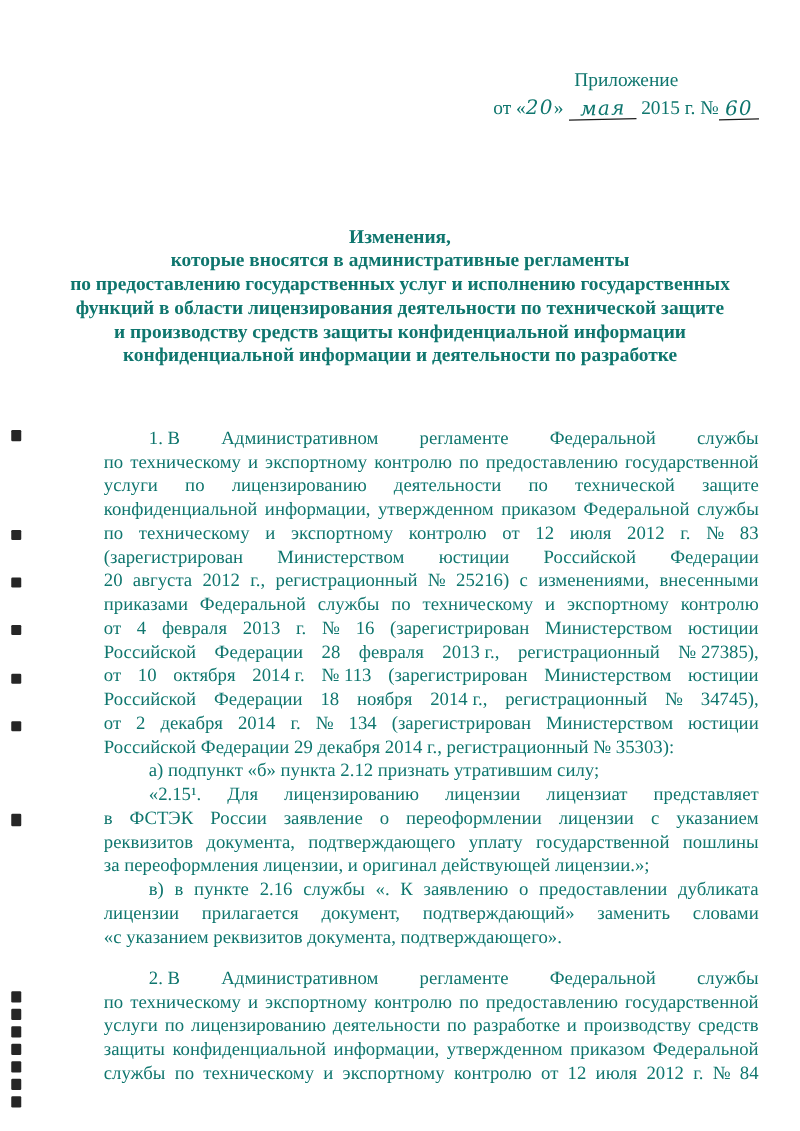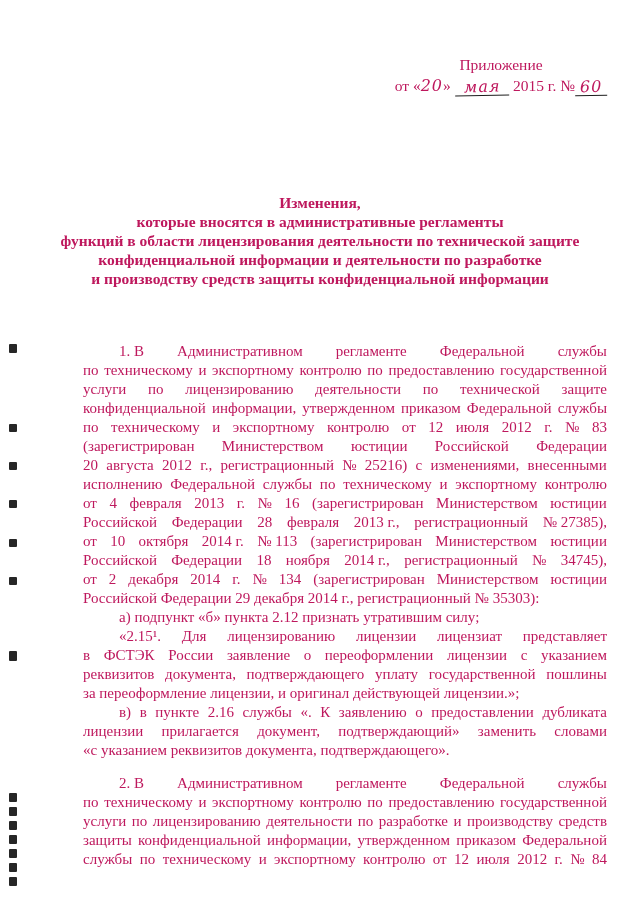--- a/index.html
+++ b/index.html
@@ -1,37 +1,37 @@
 <!DOCTYPE html>
 <html><head>
 <meta charset="utf-8">
 <style>
   html, body { margin:0; padding:0; background:#ffffff; }
   .page {
     position:relative; width:640px; height:905px; background:#ffffff;
     font-family:"Liberation Serif","DejaVu Serif",serif;
-    color:#be185d; overflow:hidden;
+    color:#0f766e; overflow:hidden;
   }
   
   .doc-header {
     position:absolute; top:54px; left:388px; width:226px;
     text-align:center; font-size:15.5px; line-height:21px; white-space:nowrap;
   }
   .hand {
     font-style:italic; font-family:"DejaVu Serif","Liberation Serif",serif;
     letter-spacing:1px; font-size:16px;
   }
   .hand-u {
     display:inline-block; border-bottom:1.4px solid #1d1d1d;
     padding:0 9px; line-height:16px; transform:rotate(-1.2deg) translateY(1px);
   }
   .hand-u.num { padding:0 5px; }
   
   .doc-title {
-    position:absolute; top:193px; left:20px; width:600px;
+    position:absolute; top:180px; left:20px; width:600px;
     text-align:center; font-weight:bold; font-size:15.5px; line-height:19px;
   }
   
   .doc-body {
     position:absolute; top:342px; left:83px; width:524px;
     font-size:15px; line-height:19px;
   }
   .line { height:19px; white-space:nowrap; overflow:visible; }
   .line.stretch { display:flex; justify-content:space-between; }
   .line.indent { padding-left:36px; }
@@ -45,23 +45,24 @@
 <div class="page">
 
   <div class="doc-header">
     <div>Приложение</div>
     <div><span>от «</span><span class="hand">20</span><span>»</span> <span class="hand hand-u">мая</span> <span>2015 г. №</span><span class="hand hand-u num">60</span></div>
   </div>
 
   <div class="doc-title">
       <div>Изменения,</div>
       <div>которые вносятся в административные регламенты</div>
+      <div>по предоставлению государственных услуг и исполнению государственных</div>
       <div>функций в области лицензирования деятельности по технической защите</div>
+      <div>и производству средств защиты конфиденциальной информации</div>
       <div>конфиденциальной информации и деятельности по разработке</div>
-      <div>и производству средств защиты конфиденциальной информации</div>
     </div>
 
   <div class="doc-body">
       <div>
         <div class="line stretch indent">
           <span>1.&nbsp;В</span>
           <span>Административном</span>
           <span>регламенте</span>
           <span>Федеральной</span>
           <span>службы</span>
@@ -120,21 +121,21 @@
           <span>2012</span>
           <span>г.,</span>
           <span>регистрационный</span>
           <span>№</span>
           <span>25216)</span>
           <span>с</span>
           <span>изменениями,</span>
           <span>внесенными</span>
         </div>
         <div class="line stretch">
-          <span>исполнению</span>
+          <span>приказами</span>
           <span>Федеральной</span>
           <span>службы</span>
           <span>по</span>
           <span>техническому</span>
           <span>и</span>
           <span>экспортному</span>
           <span>контролю</span>
         </div>
         <div class="line stretch">
           <span>от</span>
@@ -215,21 +216,21 @@
           <span>указанием</span>
         </div>
         <div class="line stretch">
           <span>реквизитов</span>
           <span>документа,</span>
           <span>подтверждающего</span>
           <span>уплату</span>
           <span>государственной</span>
           <span>пошлины</span>
         </div>
-        <div class="line">за переоформление лицензии, и оригинал действующей лицензии.»;</div>
+        <div class="line">за переоформления лицензии, и оригинал действующей лицензии.»;</div>
       </div>
       <div>
         <div class="line stretch indent">
           <span>в)</span>
           <span>в</span>
           <span>пункте</span>
           <span>2.16</span>
           <span>службы</span>
           <span>«.</span>
           <span>К</span>

